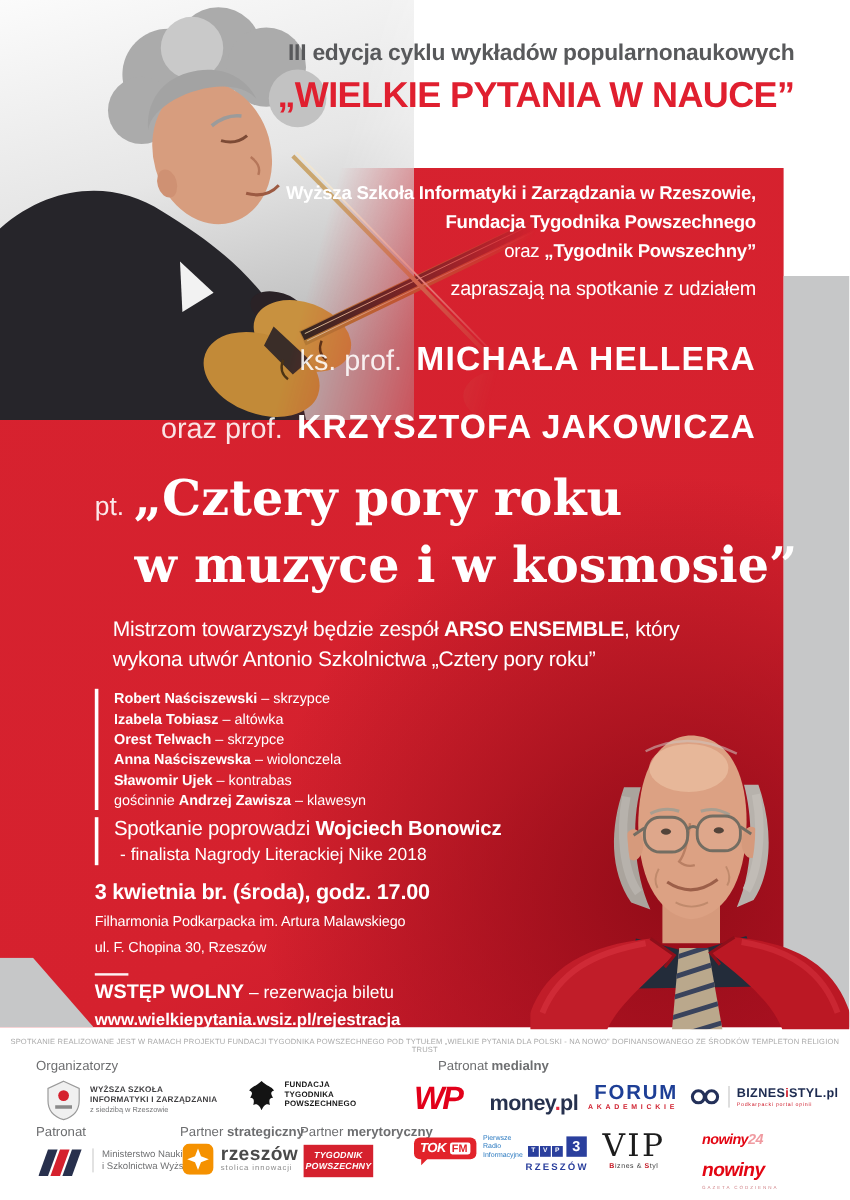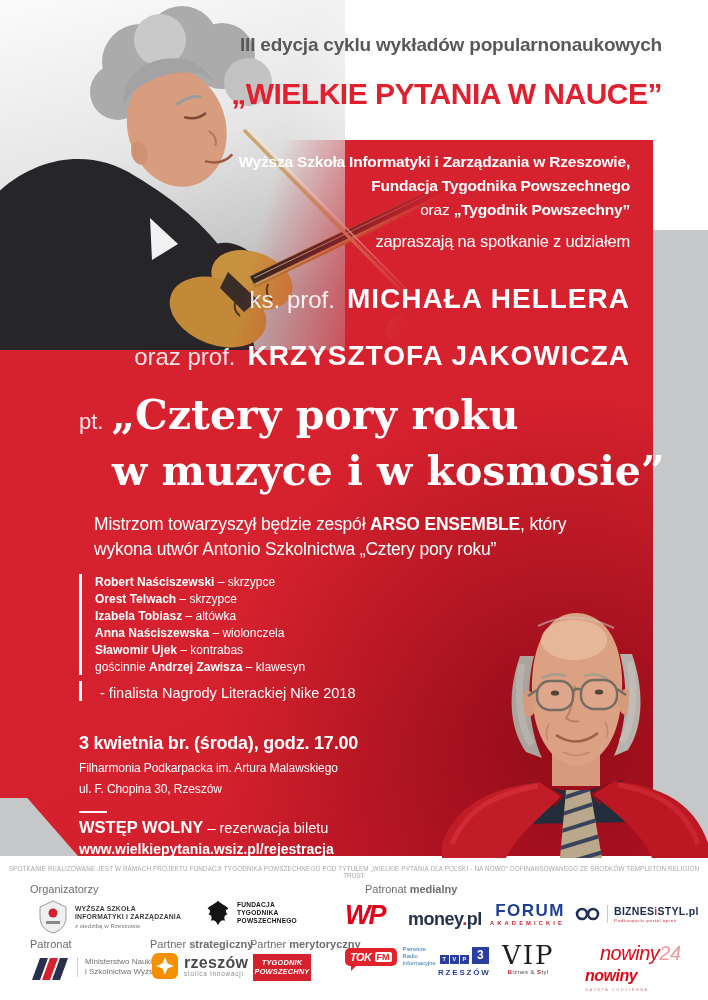--- a/index.html
+++ b/index.html
@@ -3,21 +3,21 @@
 <meta charset="utf-8">
 <style>
   html,body{margin:0;padding:0;background:#fff;}
   .poster{position:relative;width:708px;height:1000px;background:#ffffff;overflow:hidden;
           font-family:"Liberation Sans", sans-serif;}
   .abs{position:absolute;}
 
   
   .hdr{right:46px;top:34px;text-align:right;z-index:5;}
   .hdr .series{font-size:19px;font-weight:700;color:#58595b;letter-spacing:-0.2px;}
-  .hdr .big{font-size:30px;font-weight:800;color:#e01f2f;letter-spacing:-0.5px;margin-top:21px;}
+  .hdr .big{font-size:30px;font-weight:800;color:#e01f2f;letter-spacing:-0.5px;margin-top:7px;}
 
   
   .red-block{left:0;top:140px;width:653px;height:716px;z-index:1;
     background:radial-gradient(circle at 86% 84%, #930c18 0%, rgba(147,12,24,0) 42%),
                linear-gradient(150deg,#d7222f 0%, #d5212e 70%, #c2152a 100%);}
   .gray-strip{left:653px;top:230px;width:55px;height:626px;background:#c6c7c8;z-index:1;}
   .gray-wedge{left:0;top:798px;width:78px;height:58px;background:#c6c7c8;z-index:2;
     clip-path:polygon(0 0,35% 0,100% 100%,0 100%);}
 
   
@@ -117,21 +117,21 @@
     font-size:5.5px;font-weight:700;line-height:9px;text-align:center;margin-right:1px;vertical-align:bottom;}
   .tvp .n3{display:inline-block;width:17px;height:17px;background:#2a3f9d;color:#fff;
     font-size:12px;font-weight:700;line-height:17px;text-align:center;margin-left:2px;vertical-align:bottom;}
   .tvp .city{font-size:8px;font-weight:700;color:#2a3f9d;letter-spacing:1.8px;margin-top:4px;}
 
   .vip{text-align:center;}
   .vip .big{font-family:"DejaVu Serif", serif;font-size:26px;color:#1c1c1c;letter-spacing:2px;line-height:26px;}
   .vip .sub{font-size:5.8px;color:#3c3c3c;letter-spacing:.5px;margin-top:1px;}
   .vip .r{color:#c41420;font-weight:700;}
 
-  .nowiny24{font-size:20px;font-weight:400;font-style:italic;color:#e30613;letter-spacing:-0.5px;margin-left:15px;}
+  .nowiny24{font-size:12px;font-weight:700;font-style:italic;color:#e30613;letter-spacing:-0.5px;}
   .nowiny24 .n24{color:#f09aa0;}
   .nowiny{font-size:16px;font-weight:900;font-style:italic;color:#e30613;letter-spacing:-0.5px;line-height:15px;}
   .nowiny .sub{font-size:3.8px;font-style:normal;font-weight:400;color:#cf8086;letter-spacing:1.6px;}
 </style>
 </head>
 <body>
 
 <div class="poster">
 
   <div class="abs red-block"></div>
@@ -278,28 +278,29 @@
     <span class="serif">w muzyce i w kosmosie”</span>
   </div>
 
   <div class="abs ensemble w">
     <div><span>Mistrzom towarzyszył będzie zespół </span><span class="b">ARSO ENSEMBLE</span><span>, który</span></div>
     <div>wykona utwór Antonio Szkolnictwa „Cztery pory roku”</div>
   </div>
 
   <div class="abs musicians w">
     <div><span></span><span class="b">Robert Naściszewski</span><span> – skrzypce</span></div>
+    <div><span></span><span class="b">Izabela Tobiasz</span><span> – altówka</span></div>
     <div><span></span><span class="b">Orest Telwach</span><span> – skrzypce</span></div>
-    <div><span></span><span class="b">Izabela Tobiasz</span><span> – altówka</span></div>
     <div><span></span><span class="b">Anna Naściszewska</span><span> – wiolonczela</span></div>
     <div><span></span><span class="b">Sławomir Ujek</span><span> – kontrabas</span></div>
     <div><span>gościnnie </span><span class="b">Andrzej Zawisza</span><span> – klawesyn</span></div>
   </div>
 
   <div class="abs host w">
+    <div class="l1"><span>Spotkanie poprowadzi </span><span class="b">Wojciech Bonowicz</span></div>
     <div class="l2">- finalista Nagrody Literackiej Nike 2018</div>
   </div>
 
   <div class="abs event w">
     <div class="dt">3 kwietnia br. (środa), godz. 17.00</div>
     <div class="ln">Filharmonia Podkarpacka im. Artura Malawskiego</div>
     <div class="ln">ul. F. Chopina 30, Rzeszów</div>
     <div class="rule"></div>
   </div>
 

